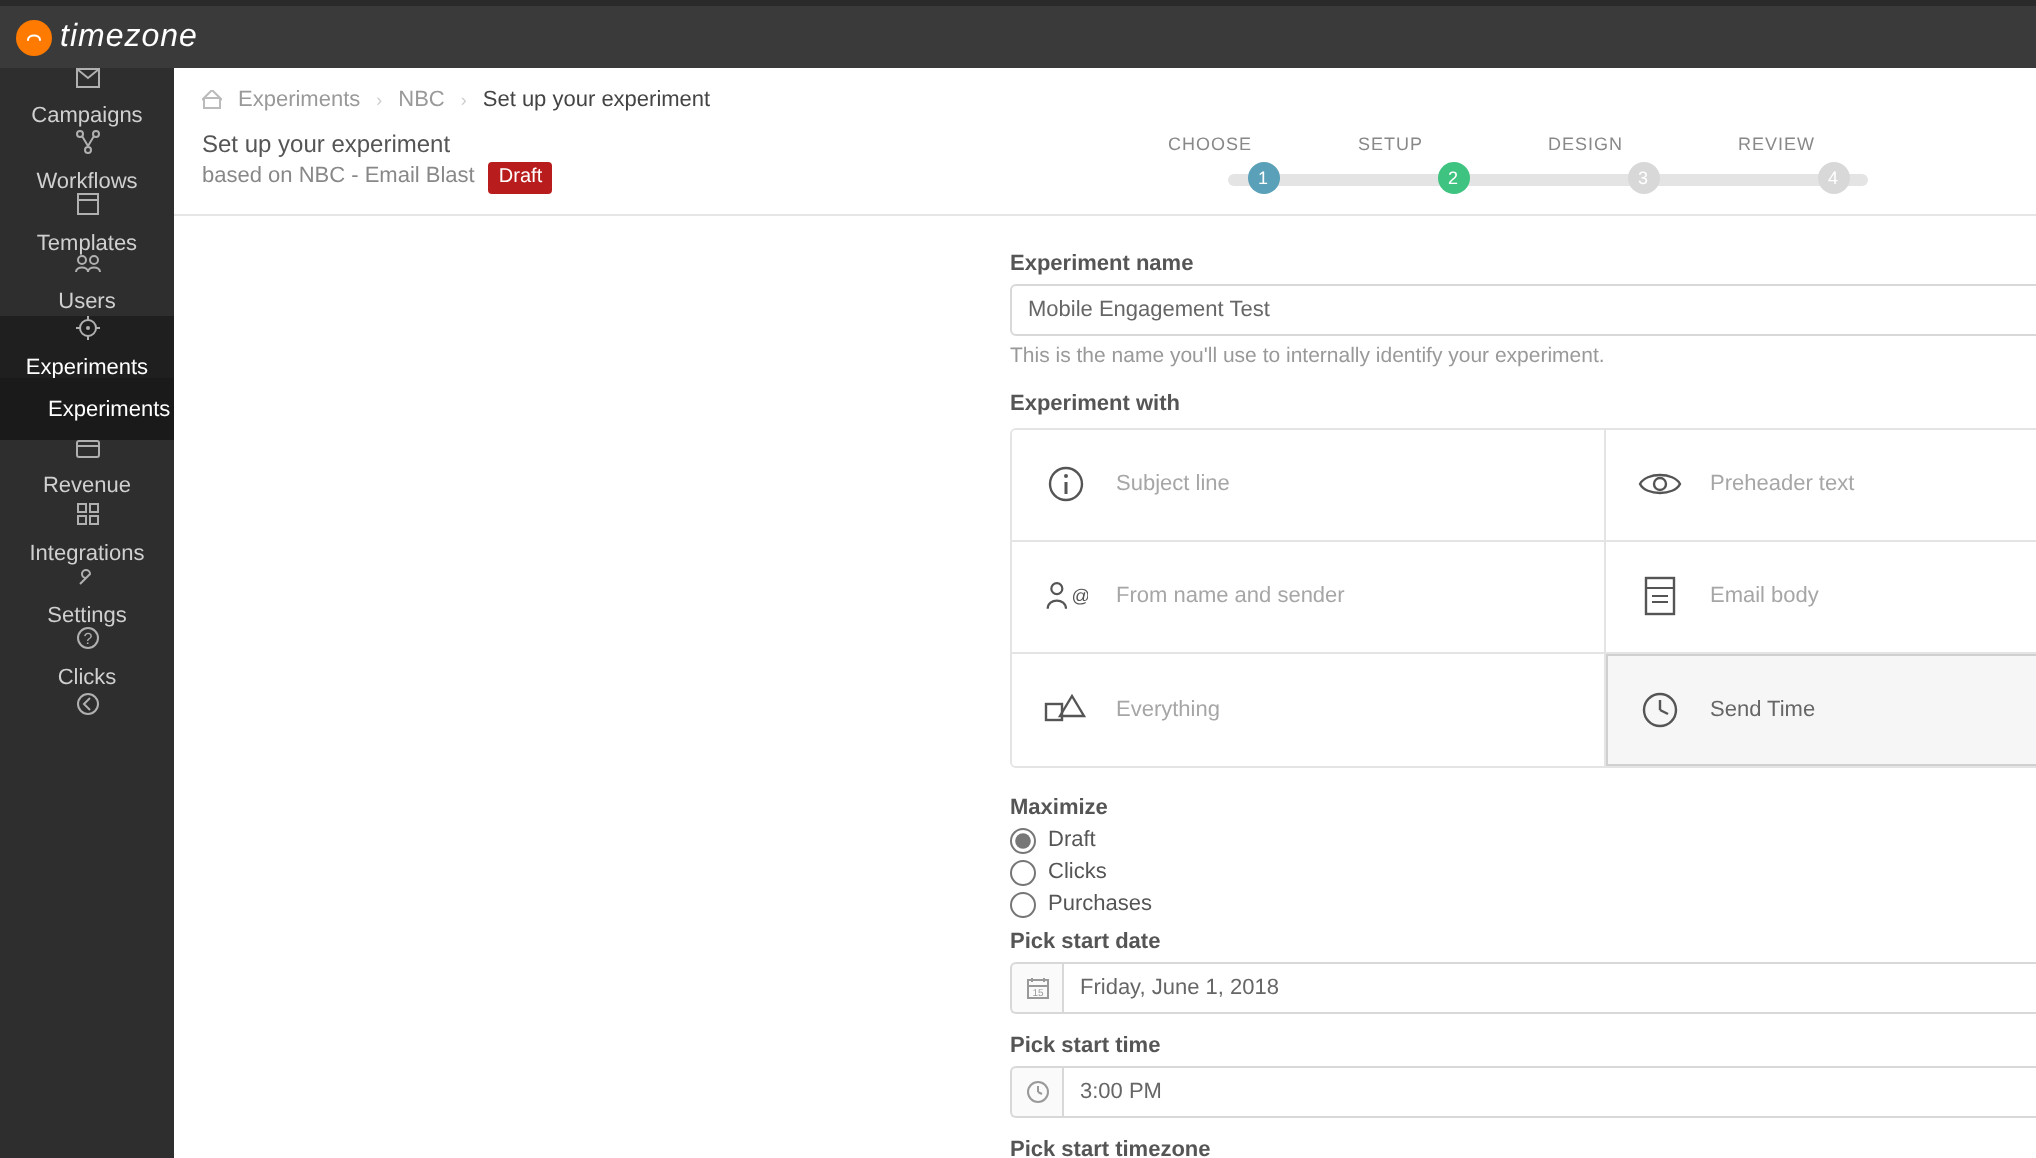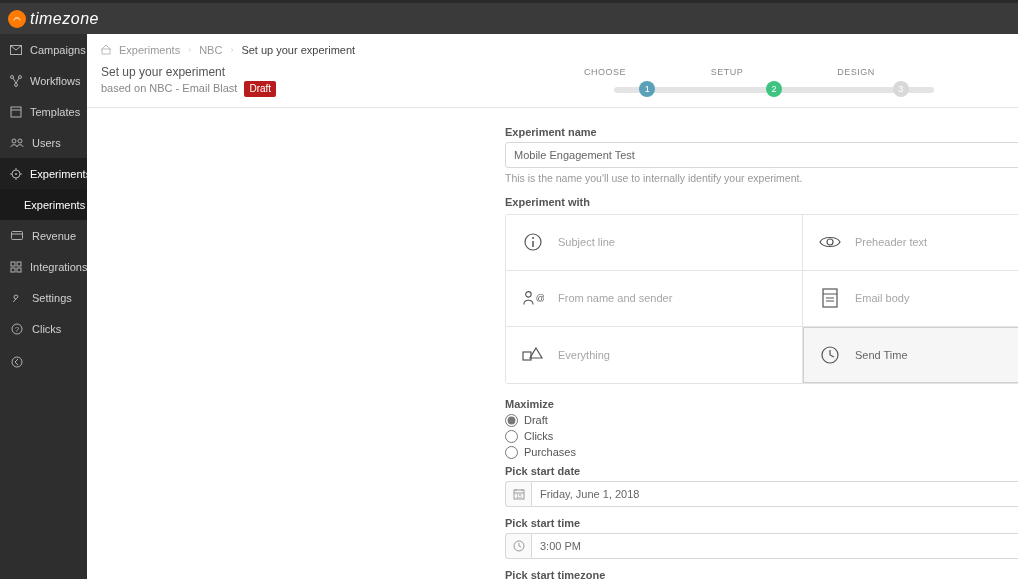--- a/index.html
+++ b/index.html
@@ -5,21 +5,21 @@
   * { box-sizing: border-box; margin: 0; padding: 0; }
   html, body { width: 1018px; height: 579px; font-family: -apple-system, "Helvetica Neue", Arial, sans-serif; font-size: 12px; color: #333; background: #fff; overflow: hidden; }
   .topbar { height: 34px; background: #3a3a3a; border-top: 3px solid #2a2a2a; display:flex; align-items:center; padding-left:8px;}
   .logo { display:flex; align-items:center; gap:4px;}
   .logo-mark { width:18px; height:18px; border-radius:50%; background:#ff7a00; display:flex; align-items:center; justify-content:center;}
   .logo-mark svg { width:12px; height:12px; }
   .logo-text { color:#fff; font-style:italic; font-size:16px; font-weight:500; letter-spacing:0.5px; }
 
   .layout { display:flex; height: calc(579px - 34px); }
   .sidebar { width:87px; background:#2e2e2e; color:#b8b8b8; display:flex; flex-direction:column; font-size:11px;}
-  .nav-item { display:flex; align-items:center; gap:8px; height:31px; padding:0 10px; cursor:pointer; color:#d0d0d0;}
+  .nav-item { display:flex; align-items:center; gap:8px; height:31px; padding:0 10px; cursor:pointer; color:#d0d0d0;flex-direction:column;}
   .nav-item .ico { width:14px; display:flex; justify-content:center; align-items:center; color:#b0b0b0;}
   .nav-item.active { background:#1f1f1f; color:#fff;}
   .nav-sub { background:#1a1a1a; height:31px; display:flex; align-items:center; padding-left:24px; color:#fff; font-size:11px;}
 
   .main { flex:1; background:#fff; overflow:auto; }
   .bc-row { padding:10px 14px 4px 14px; display:flex; align-items:center; gap:8px; color:#999; font-size:11px;}
   .bc-row .bc-link { color:#999; cursor:pointer;}
   .bc-row .bc-cur { color:#444;}
   .chev { color:#ccc; font-size:9px;}
 
@@ -208,20 +208,24 @@
           <div class="lbl">CHOOSE</div>
           <div class="dot">1</div>
         </div>
         <div class="step cur">
           <div class="lbl">SETUP</div>
           <div class="dot">2</div>
         </div>
         <div class="step pend">
           <div class="lbl">DESIGN</div>
           <div class="dot">3</div>
+        </div>
+        <div class="step pend">
+          <div class="lbl">REVIEW</div>
+          <div class="dot">4</div>
         </div>
       </div>
     </div>
 
     <div class="form-wrap">
       <div class="section-label">Experiment name</div>
       <div class="exp-name-row">
         <input class="txt-input" value="Mobile Engagement Test" style="">
         
       </div>

